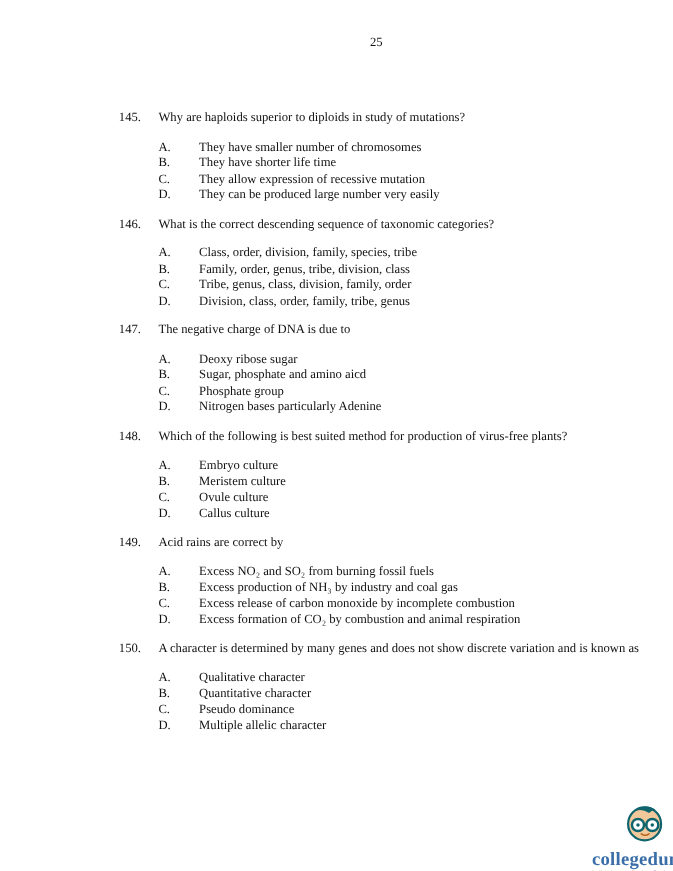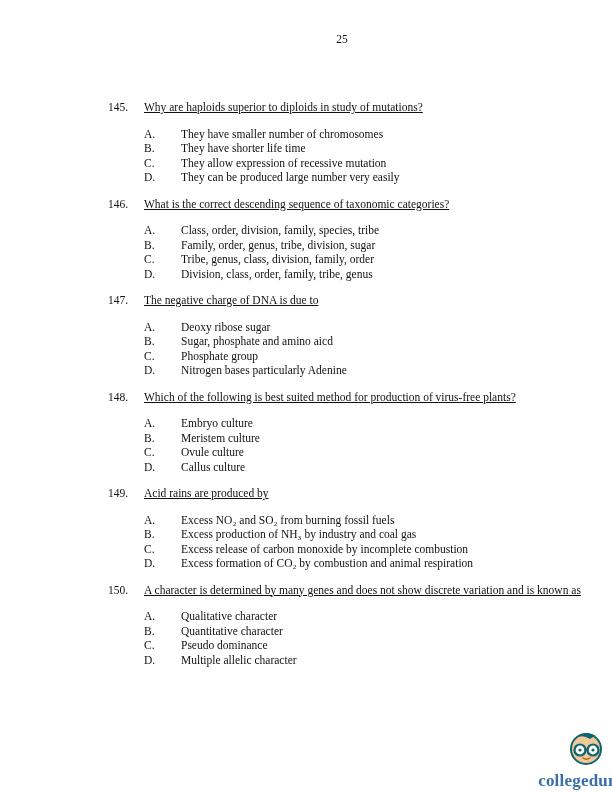--- a/index.html
+++ b/index.html
@@ -25,21 +25,21 @@
   }
   .content {
     position: absolute;
     top: 100px; left: 72px; right: 62px;
     font-size: 11.5px;
     line-height: 14.5px;
   }
   .question { margin-bottom: 12px; }
   .q-row { display: flex; margin-bottom: 12px; }
   .q-num { width: 36px; flex-shrink: 0; }
-  .q-text { flex: 1; text-decoration: underline; }
+  .q-text { flex: 1; }
   .options { margin-left: 36px; }
   .opt-row { display: flex; }
   .opt-label { width: 37px; flex-shrink: 0; }
   .opt-text { flex: 1; }
 
   .footer-logo {
     position: absolute;
     right: 14px; top: 728px;
     display: flex;
     align-items: center;
@@ -102,21 +102,21 @@
         <span class="q-num">146.</span>
         <span class="q-text">What is the correct descending sequence of taxonomic categories?</span>
       </div>
       <div class="options">
         <div class="opt-row">
           <span class="opt-label">A.</span>
           <span class="opt-text">Class, order, division, family, species, tribe</span>
         </div>
         <div class="opt-row">
           <span class="opt-label">B.</span>
-          <span class="opt-text">Family, order, genus, tribe, division, sugar</span>
+          <span class="opt-text">Family, order, genus, tribe, division, class</span>
         </div>
         <div class="opt-row">
           <span class="opt-label">C.</span>
           <span class="opt-text">Tribe, genus, class, division, family, order</span>
         </div>
         <div class="opt-row">
           <span class="opt-label">D.</span>
           <span class="opt-text">Division, class, order, family, tribe, genus</span>
         </div>
       </div>
@@ -168,21 +168,21 @@
         <div class="opt-row">
           <span class="opt-label">D.</span>
           <span class="opt-text">Callus culture</span>
         </div>
       </div>
     </div>
 
     <div class="question">
       <div class="q-row">
         <span class="q-num">149.</span>
-        <span class="q-text">Acid rains are produced by</span>
+        <span class="q-text">Acid rains are correct by</span>
       </div>
       <div class="options">
         <div class="opt-row">
           <span class="opt-label">A.</span>
           <span class="opt-text">Excess NO₂ and SO₂ from burning fossil fuels</span>
         </div>
         <div class="opt-row">
           <span class="opt-label">B.</span>
           <span class="opt-text">Excess production of NH₃ by industry and coal gas</span>
         </div>

